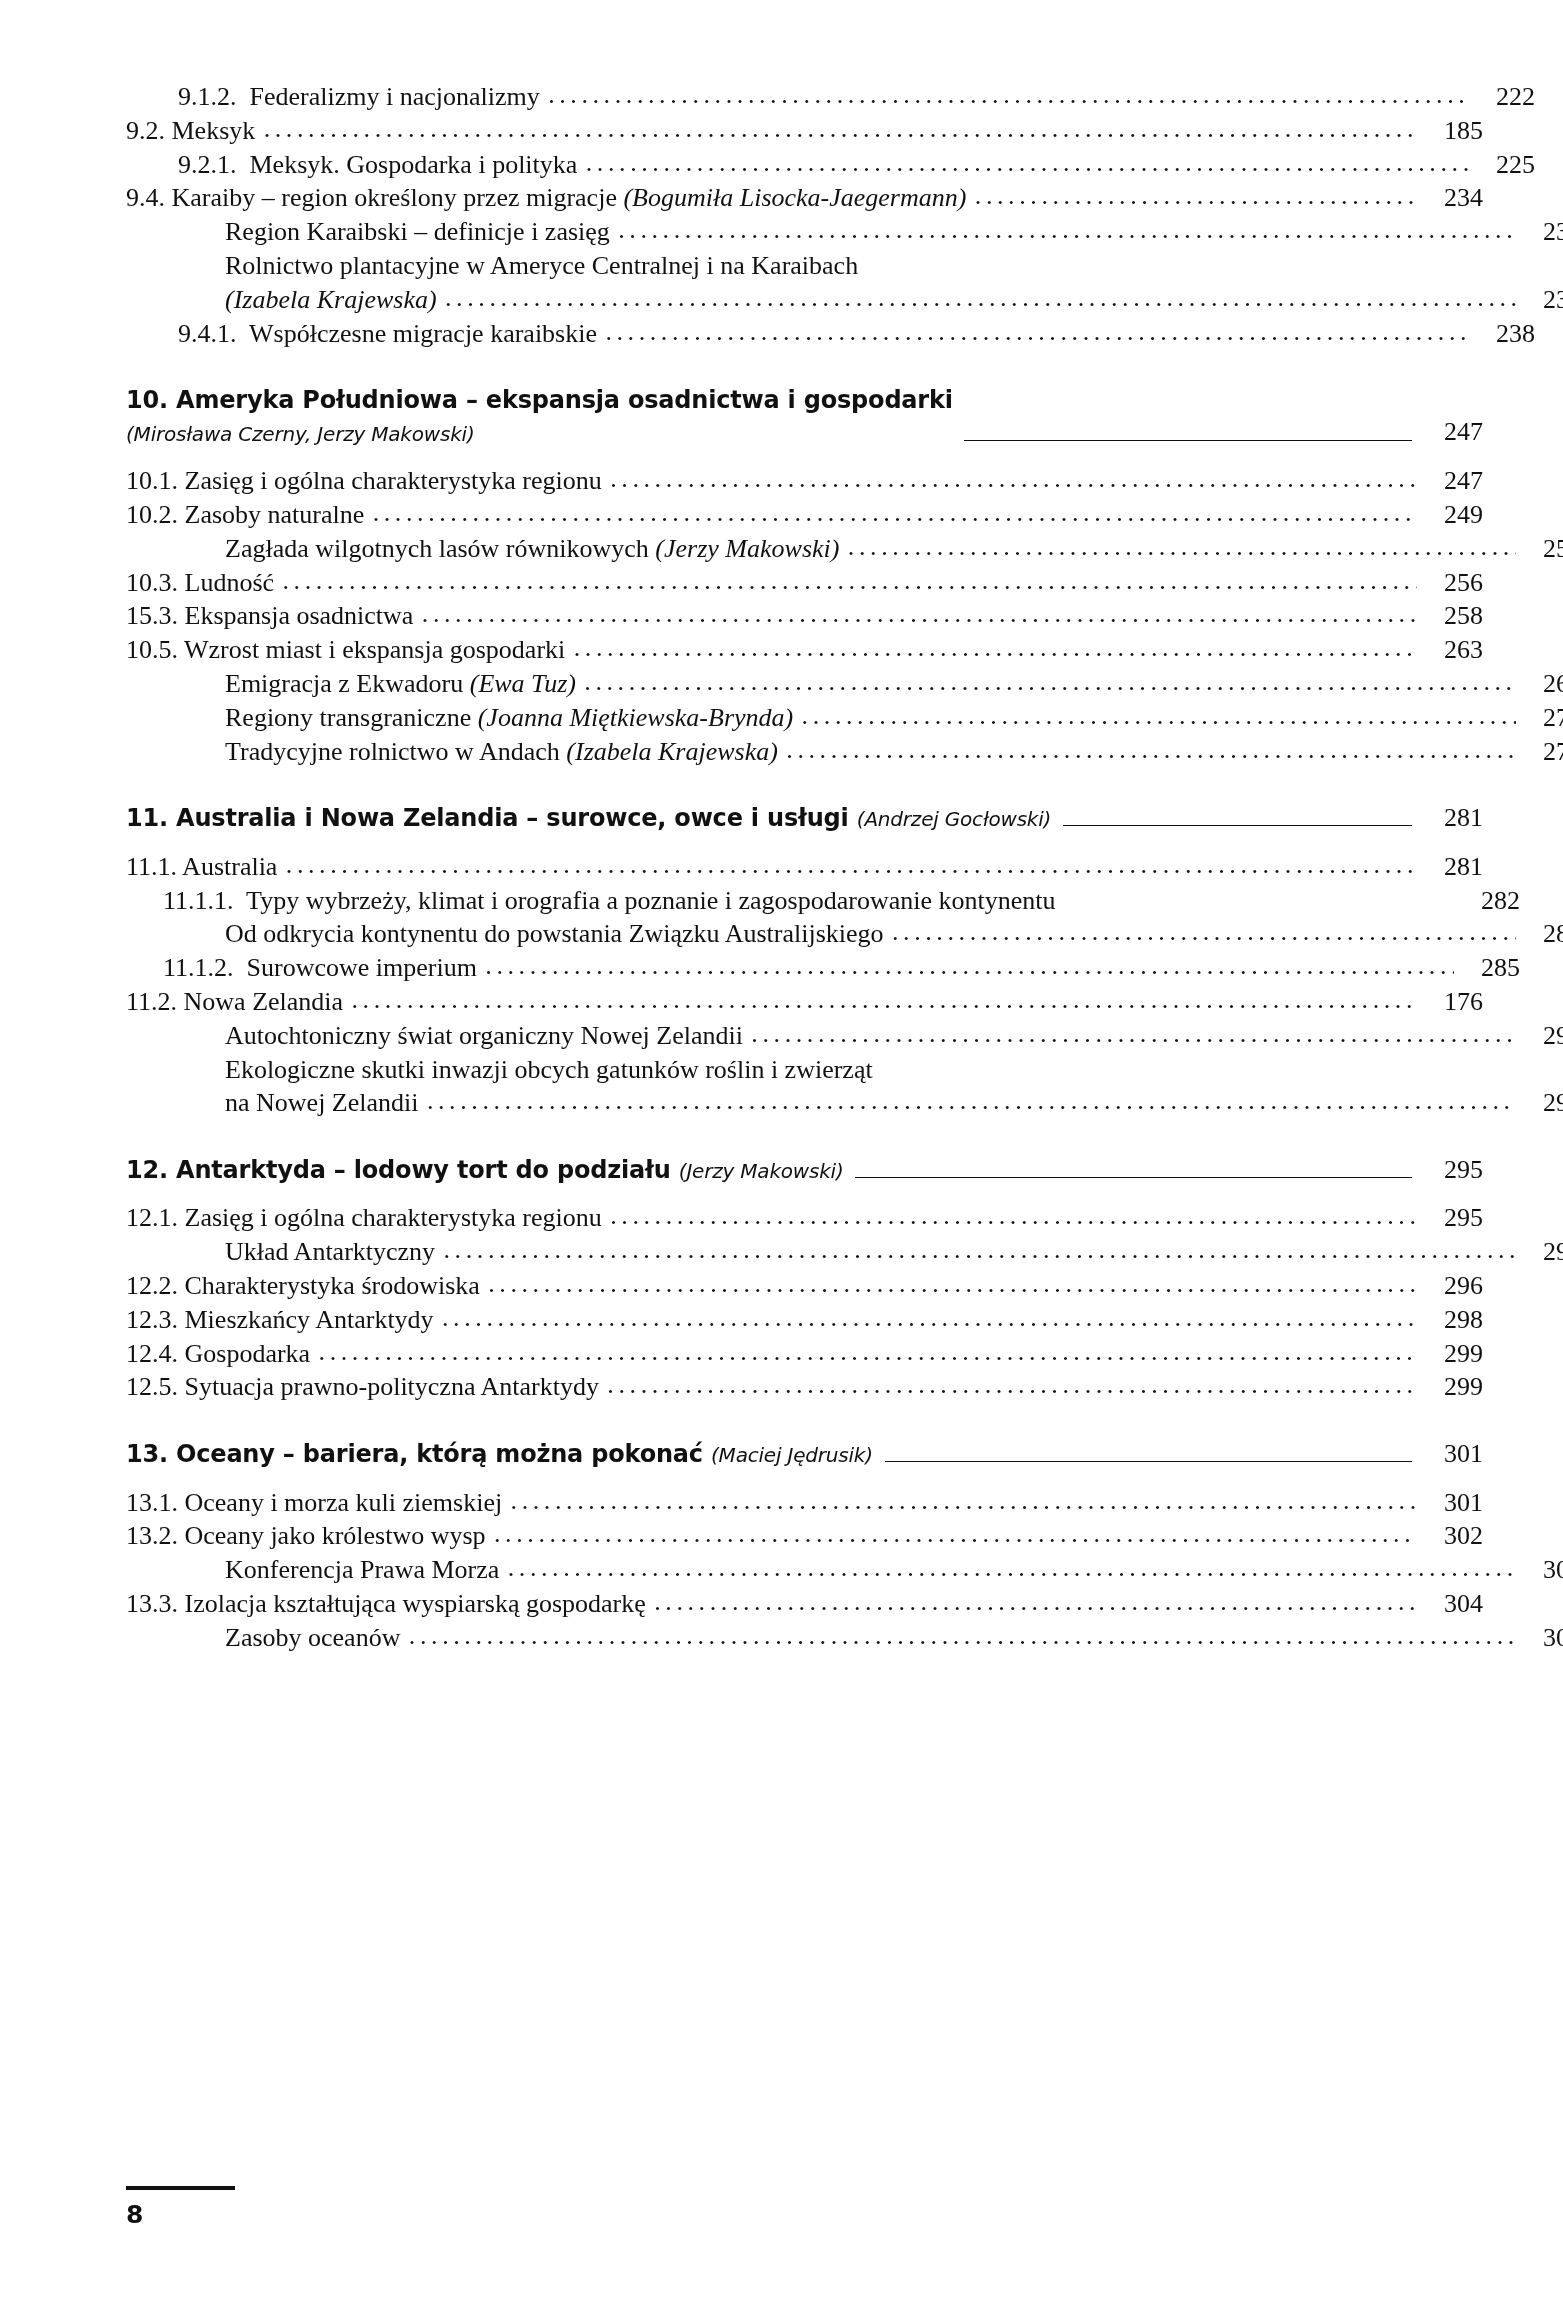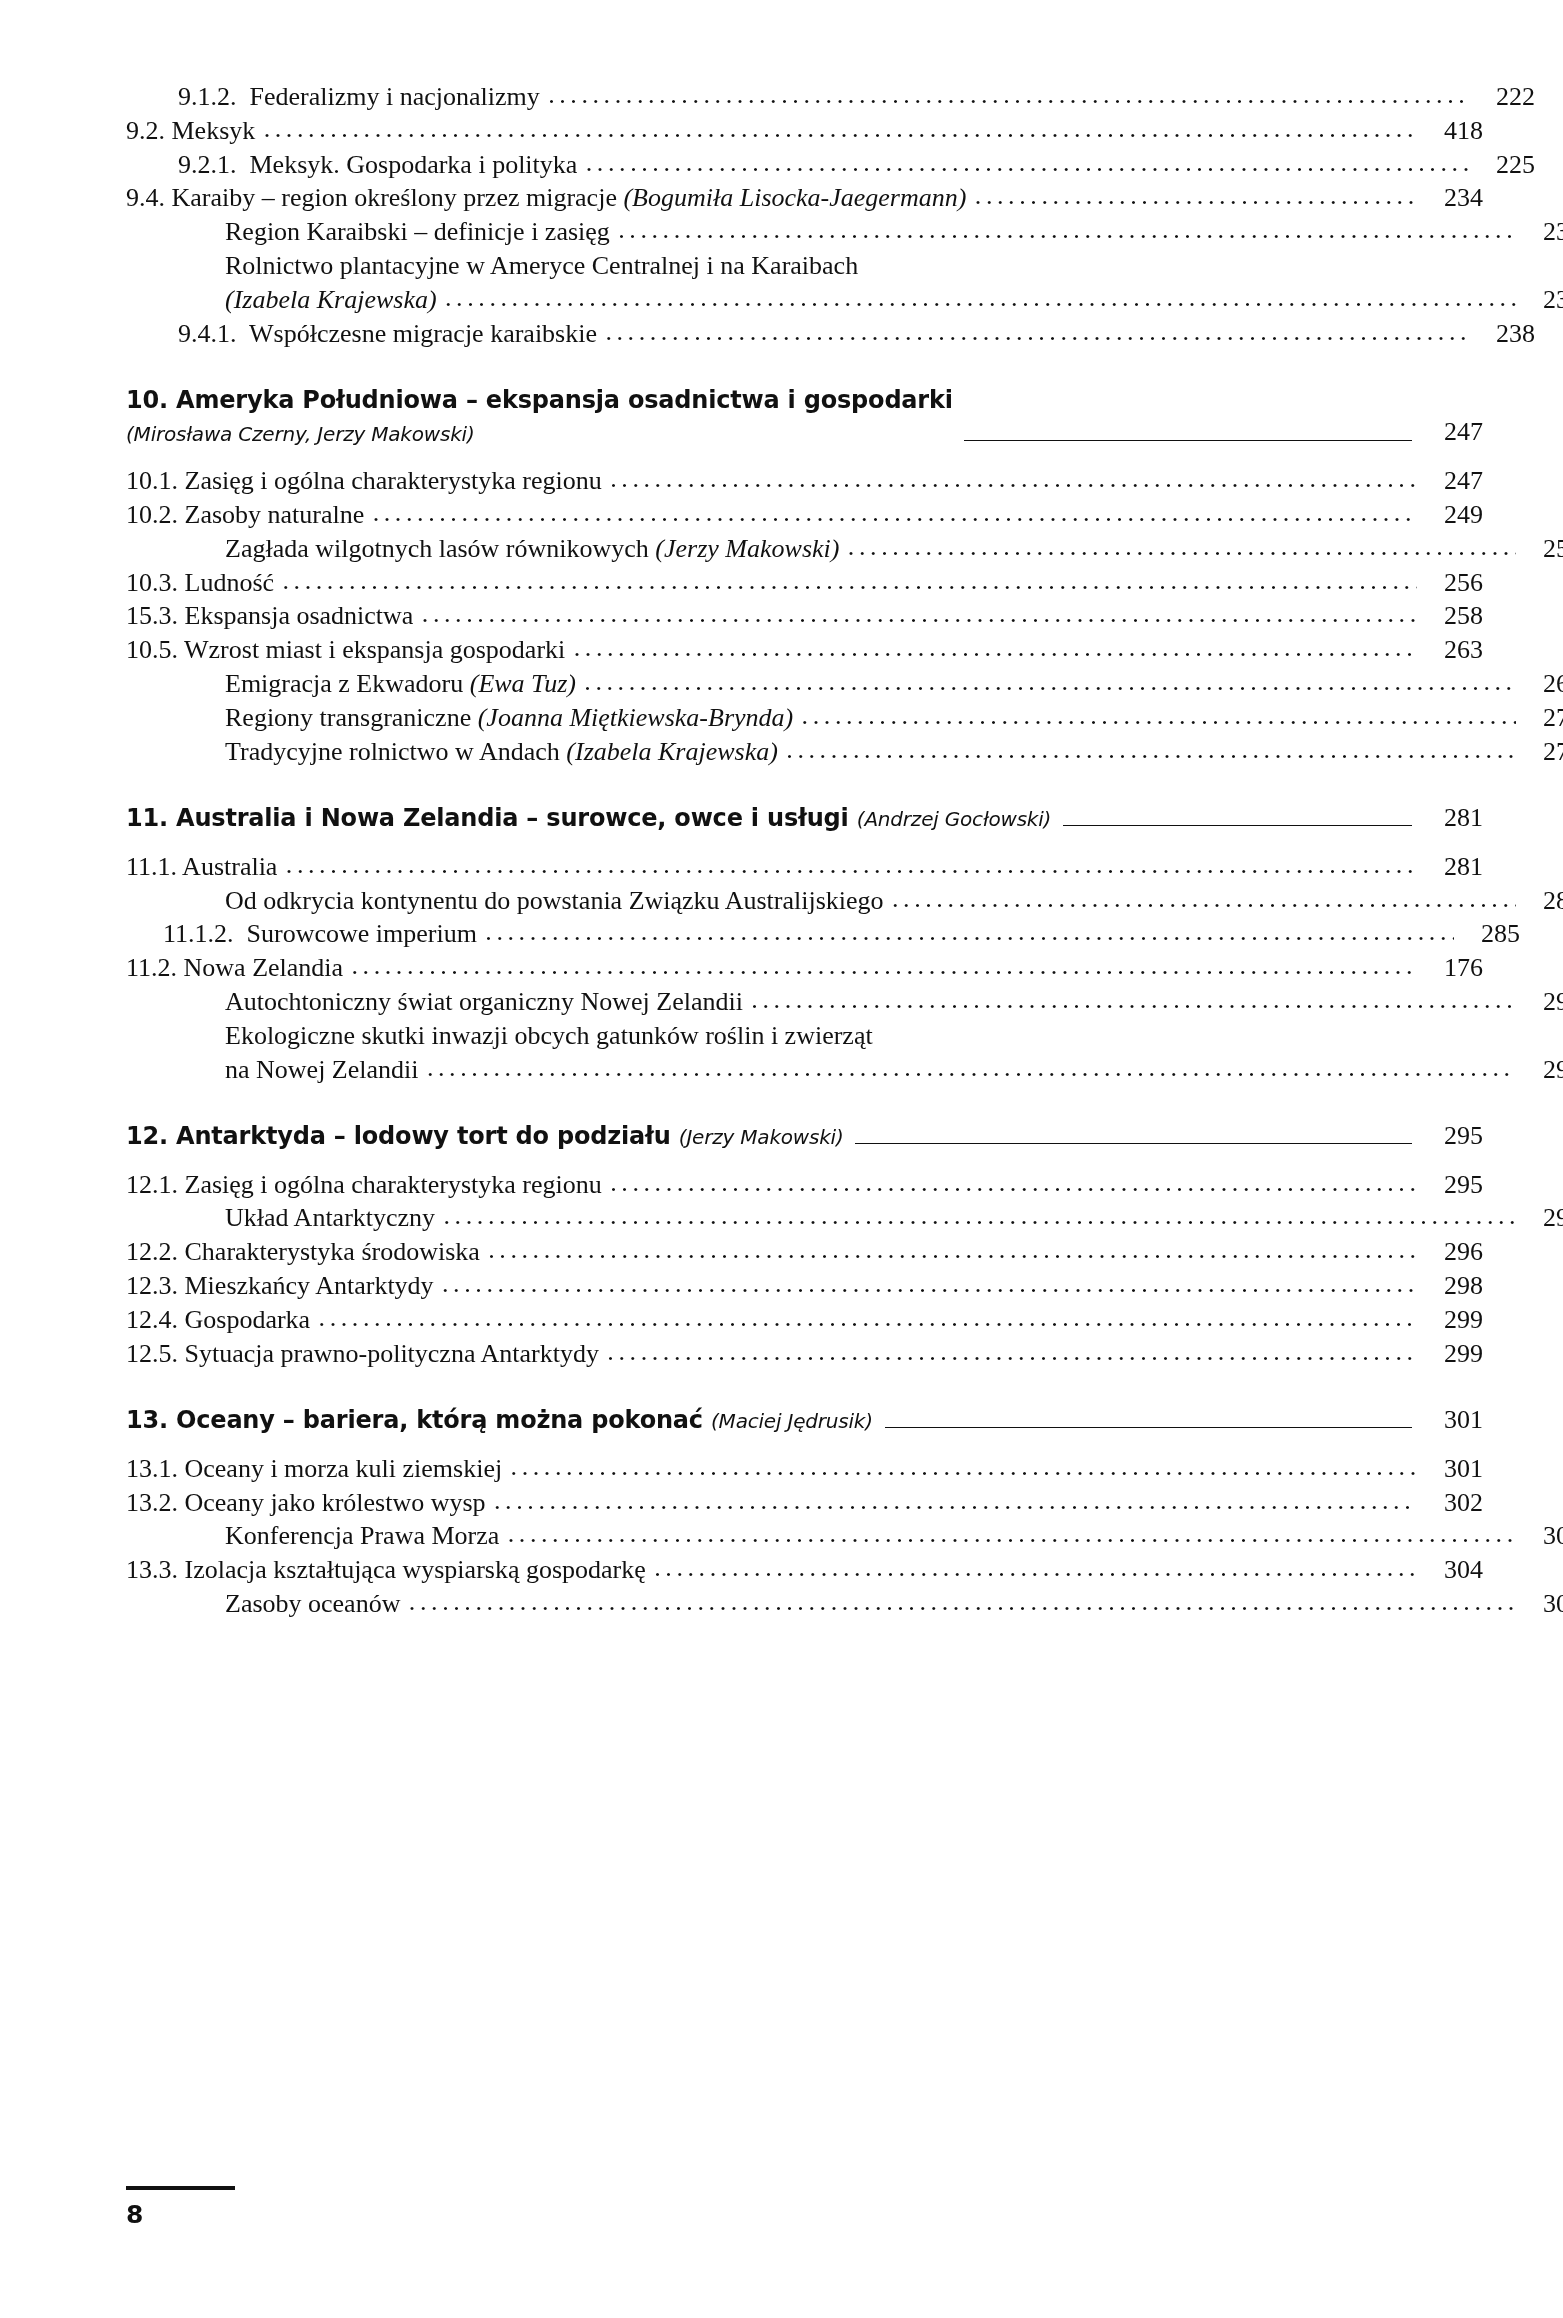--- a/index.html
+++ b/index.html
@@ -139,21 +139,21 @@
 
     <div id="top-entries">
         <div class="row i2">
           <span class="label">9.1.2.  Federalizmy i nacjonalizmy</span>
           <span class="leader"></span>
           <span class="page-no">222</span>
         </div>
         <div class="row i0">
           <span class="label">9.2. Meksyk</span>
           <span class="leader"></span>
-          <span class="page-no">418</span>
+          <span class="page-no">185</span>
         </div>
         <div class="row i2">
           <span class="label">9.2.1.  Meksyk. Gospodarka i polityka</span>
           <span class="leader"></span>
           <span class="page-no">225</span>
         </div>
         <div class="row i0">
           <span class="label">9.4. Karaiby – region określony przez migracje <span class="ital">(Bogumiła Lisocka-Jaegermann)</span></span>
           <span class="leader"></span>
           <span class="page-no">234</span>
@@ -241,20 +241,25 @@
             <div class="chapter-rule"></div>
             <div class="chapter-page">281</div>
           </div>
         </div>
         <div class="group">
           <div class="row i0">
             <span class="label">11.1. Australia</span>
             <span class="leader"></span>
             <span class="page-no">281</span>
           </div>
+          <div class="row i1 noleader">
+            <span class="label">11.1.1.  Typy wybrzeży, klimat i orografia a poznanie i zagospodarowanie kontynentu</span>
+            <span class="leader"></span>
+            <span class="page-no">282</span>
+          </div>
           <div class="row i3">
             <span class="label">Od odkrycia kontynentu do powstania Związku Australijskiego</span>
             <span class="leader"></span>
             <span class="page-no">282</span>
           </div>
           <div class="row i1">
             <span class="label">11.1.2.  Surowcowe imperium</span>
             <span class="leader"></span>
             <span class="page-no">285</span>
           </div>

